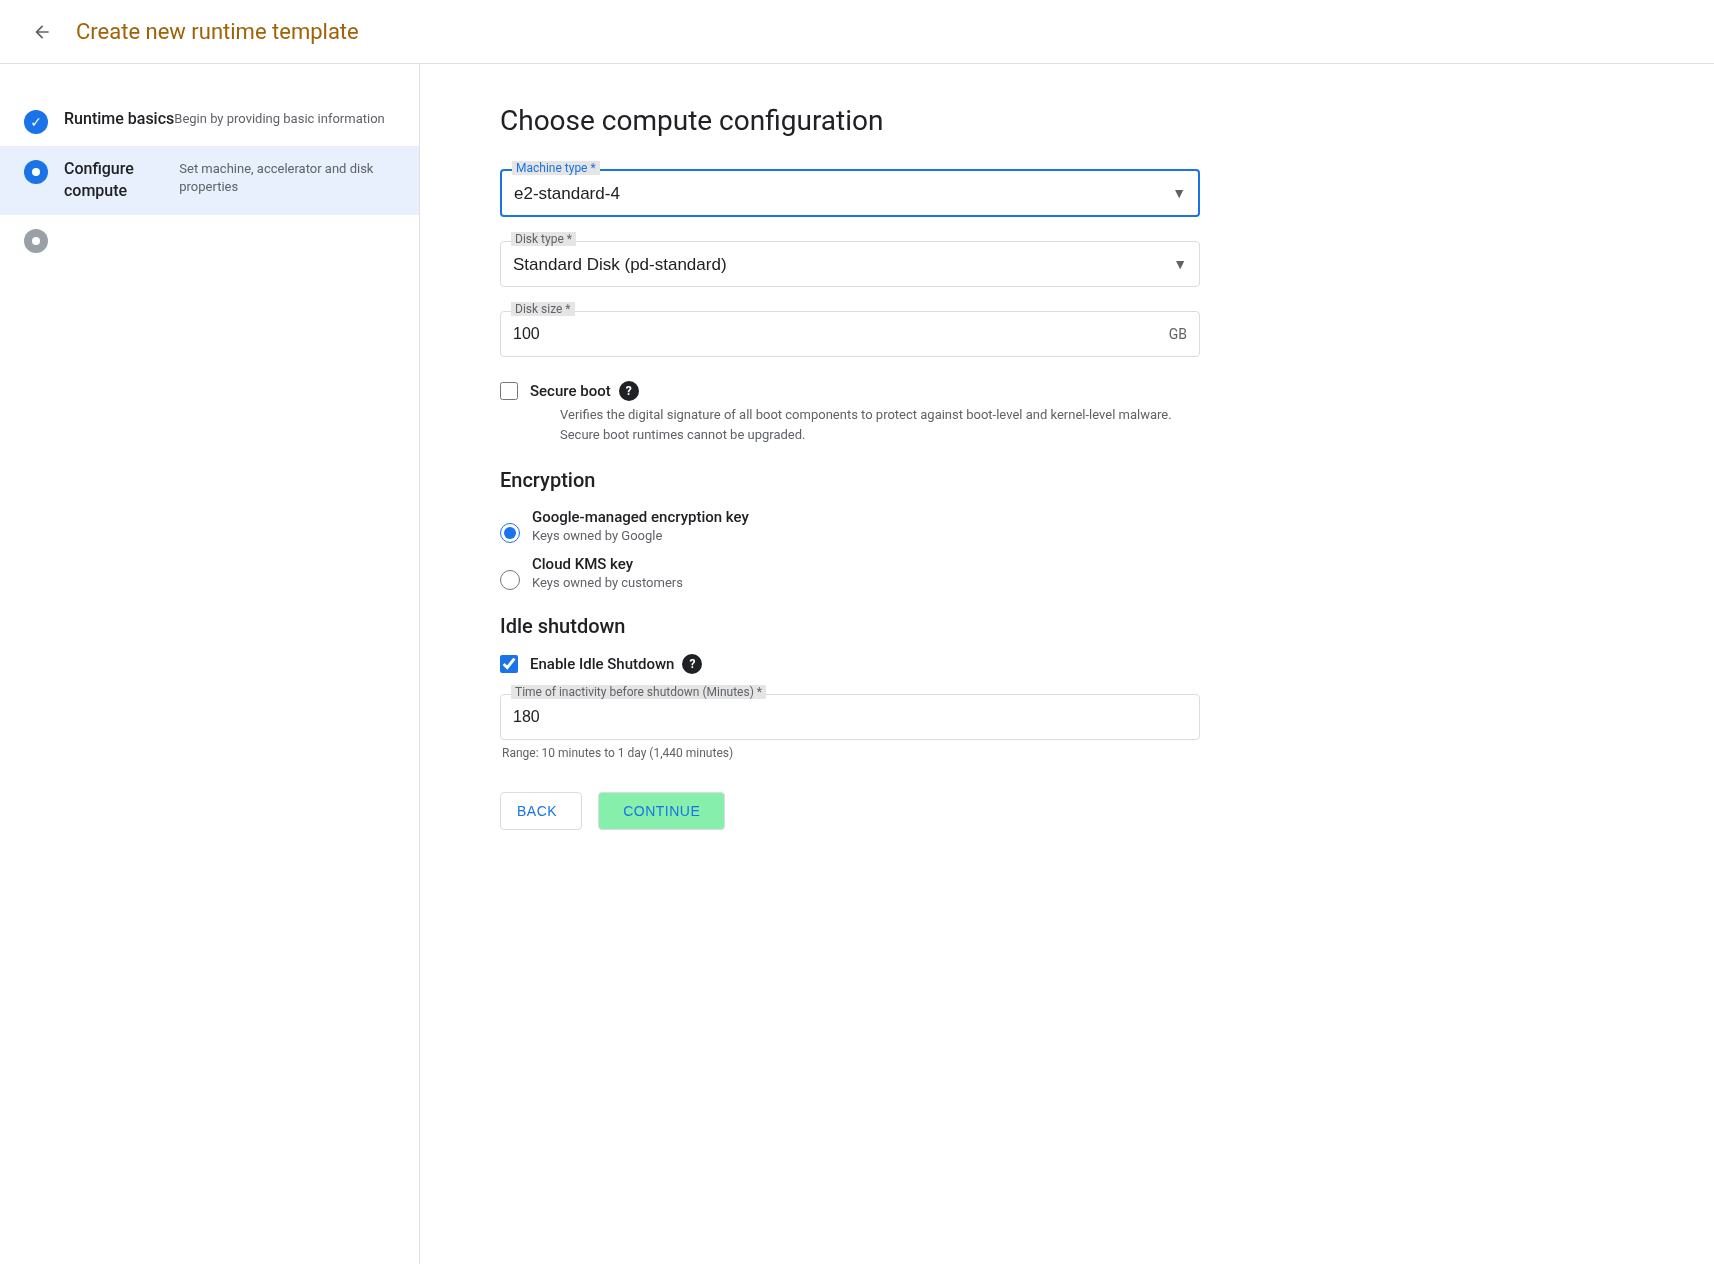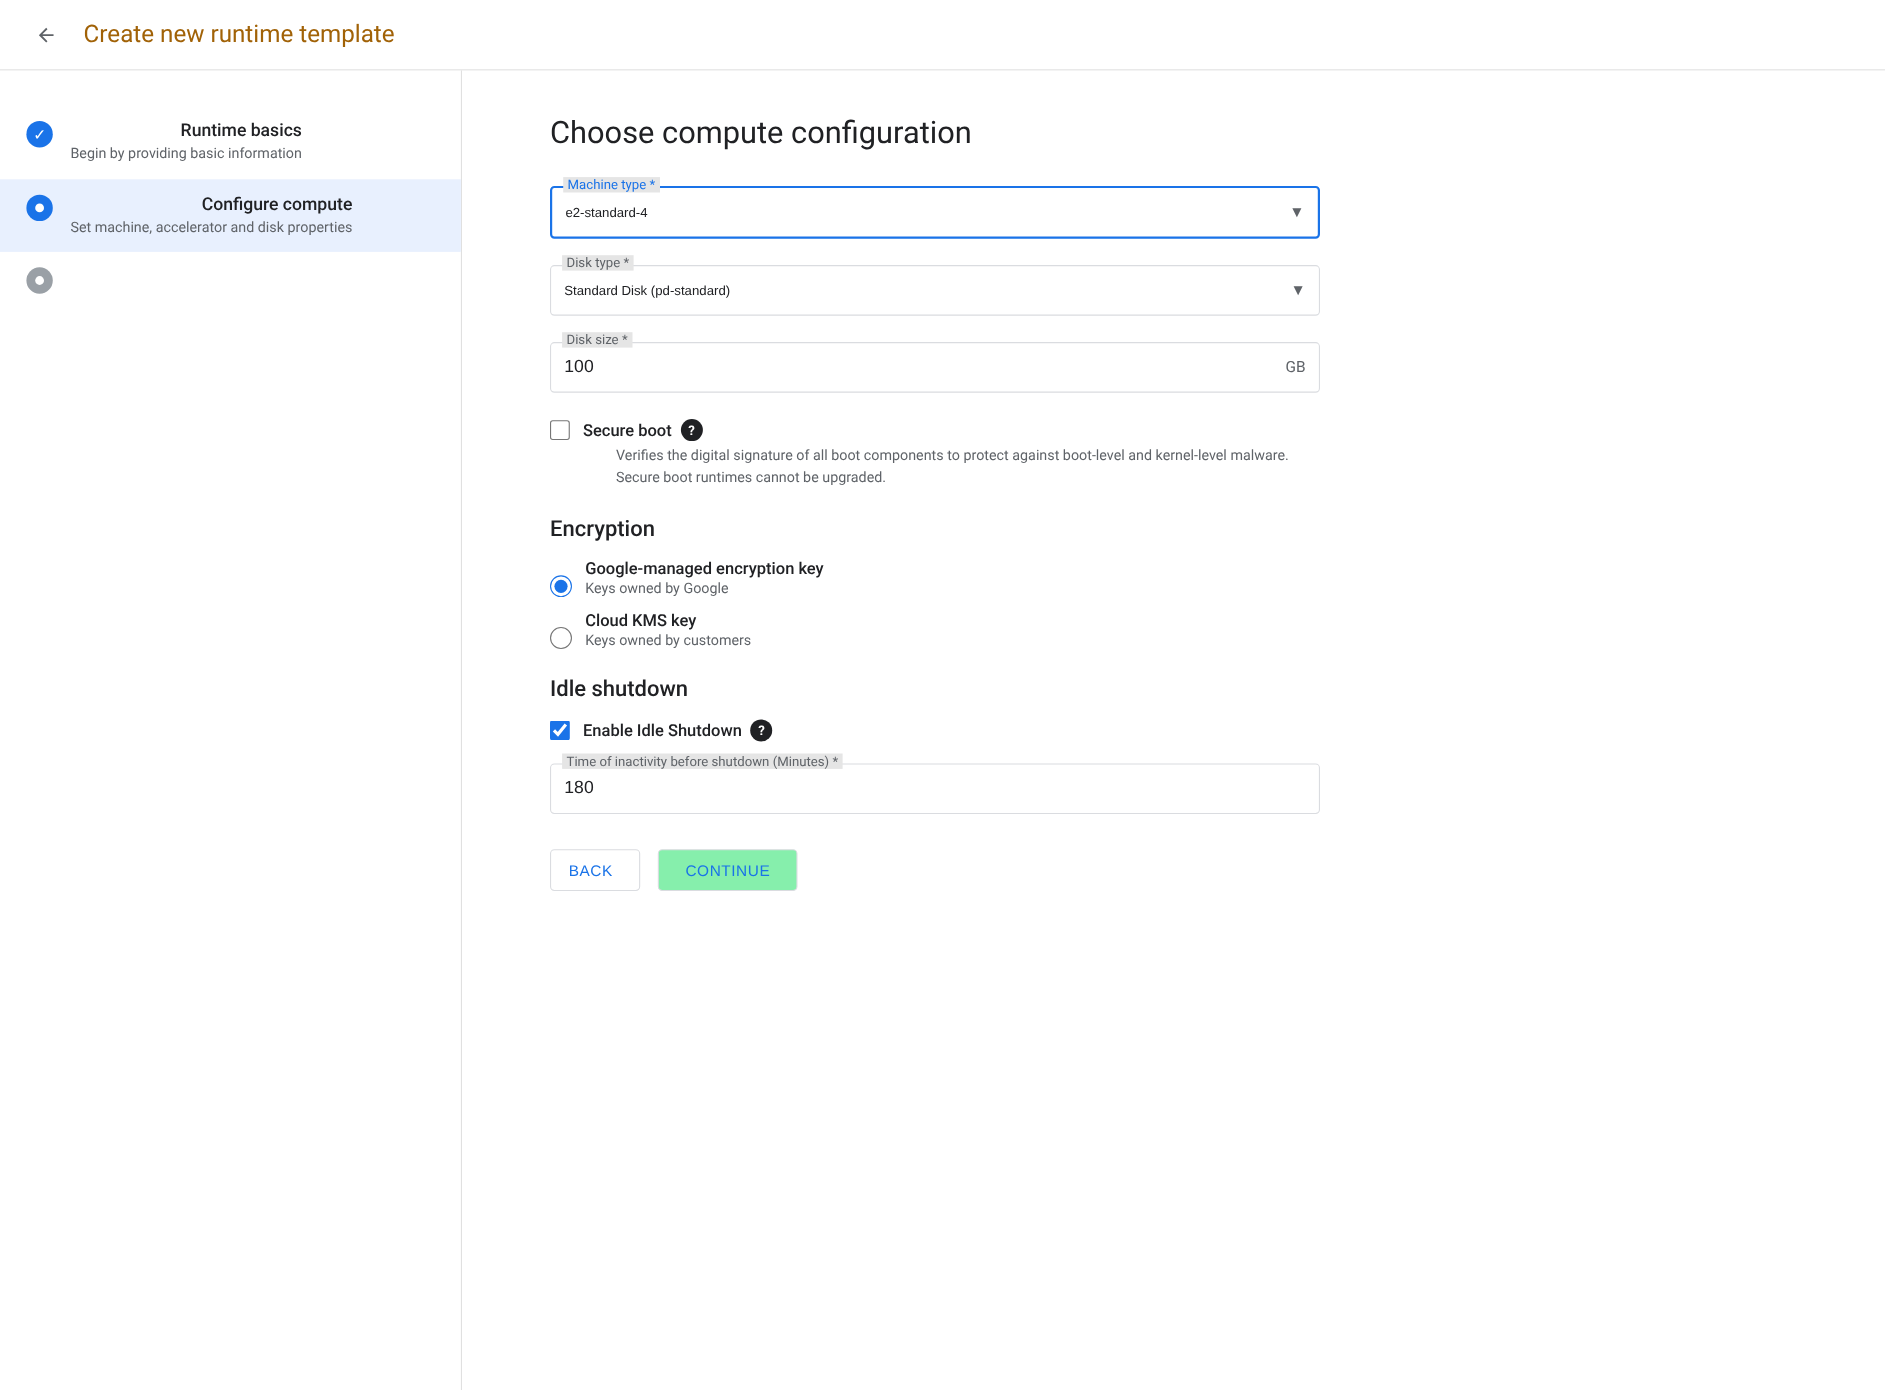--- a/index.html
+++ b/index.html
@@ -89,22 +89,21 @@
       font-size: 14px;
     }
     .sidebar-item-indicator .dot {
       width: 8px;
       height: 8px;
       border-radius: 50%;
       background: #fff;
     }
     .sidebar-item-text {
       display: flex;
-      flex-direction: column;
-      align-items: flex-end;
+      flex-direction: row;
     }
     .sidebar-item-label {
       font-size: 16px;
       font-weight: 500;
       color: #202124;
       line-height: 1.4;
     }
     .sidebar-item-sublabel {
       font-size: 13px;
       color: #5f6368;
@@ -148,21 +147,21 @@
       font-size: 12px;
       color: #5f6368;
     }
     .field-label.focused {
       color: #1a73e8;
     }
     .field-select {
       width: 100%;
       border: none;
       outline: none;
-      font-size: 12px;
+      font-size: 17px;
       color: #202124;
       background: transparent;
       appearance: none;
       -webkit-appearance: none;
       padding-right: 32px;
       cursor: pointer;
       height: 28px;
     }
     .field-input {
       width: 100%;
@@ -435,20 +434,21 @@
           <span>Enable Idle Shutdown</span>
           <span class="help-icon">?</span>
         </span>
       </div>
 
       <div class="form-field">
         <div class="field-wrapper">
           <span class="field-label">Time of inactivity before shutdown (Minutes) *</span>
           <input class="field-input" type="text" value="180" style="">
         </div>
+        <div class="range-hint">Range: 10 minutes to 1 day (1,440 minutes)</div>
       </div>
     </div>
 
     <div class="button-row">
       <button class="btn btn-back">BACK</button>
       <button class="btn btn-continue">CONTINUE</button>
     </div>
 
   </div>
 </div>

